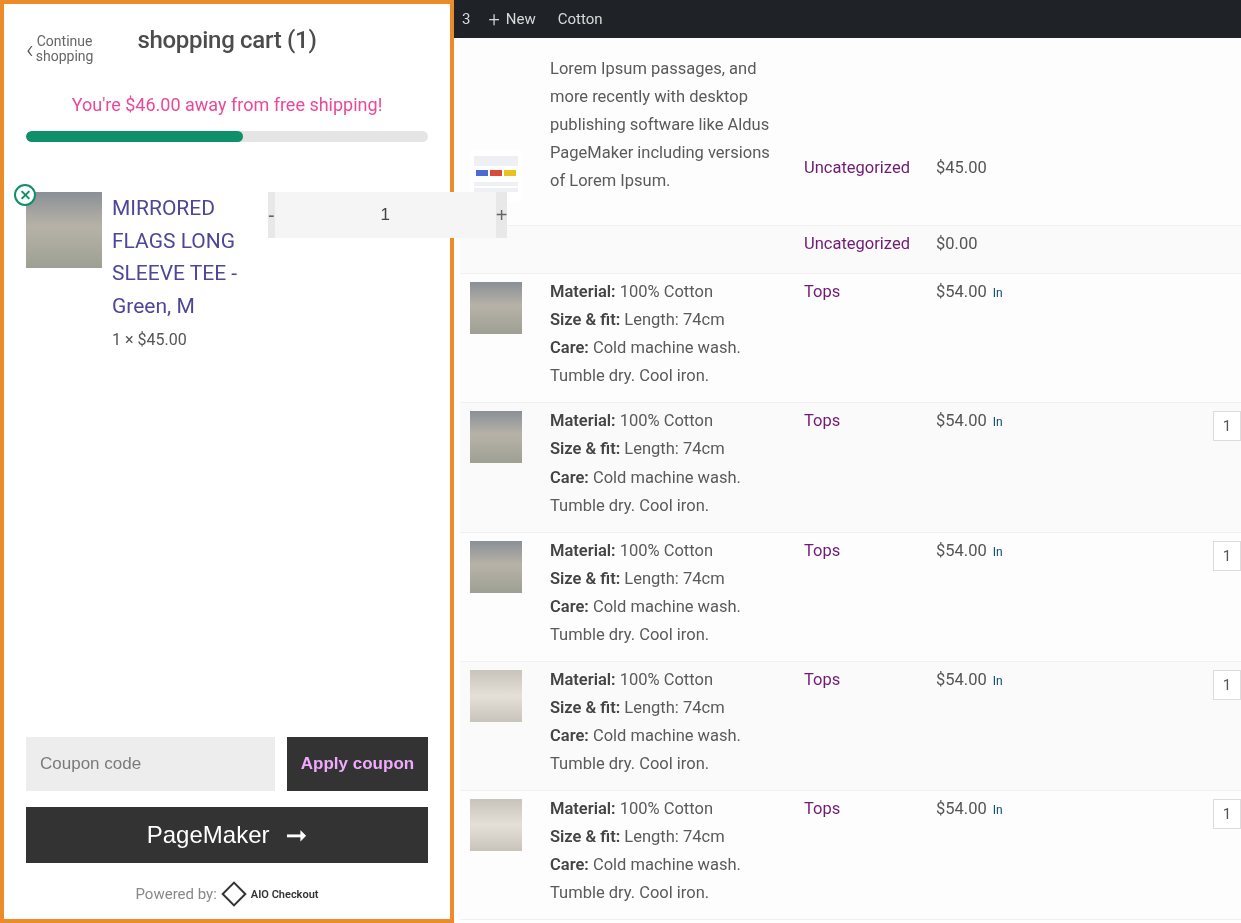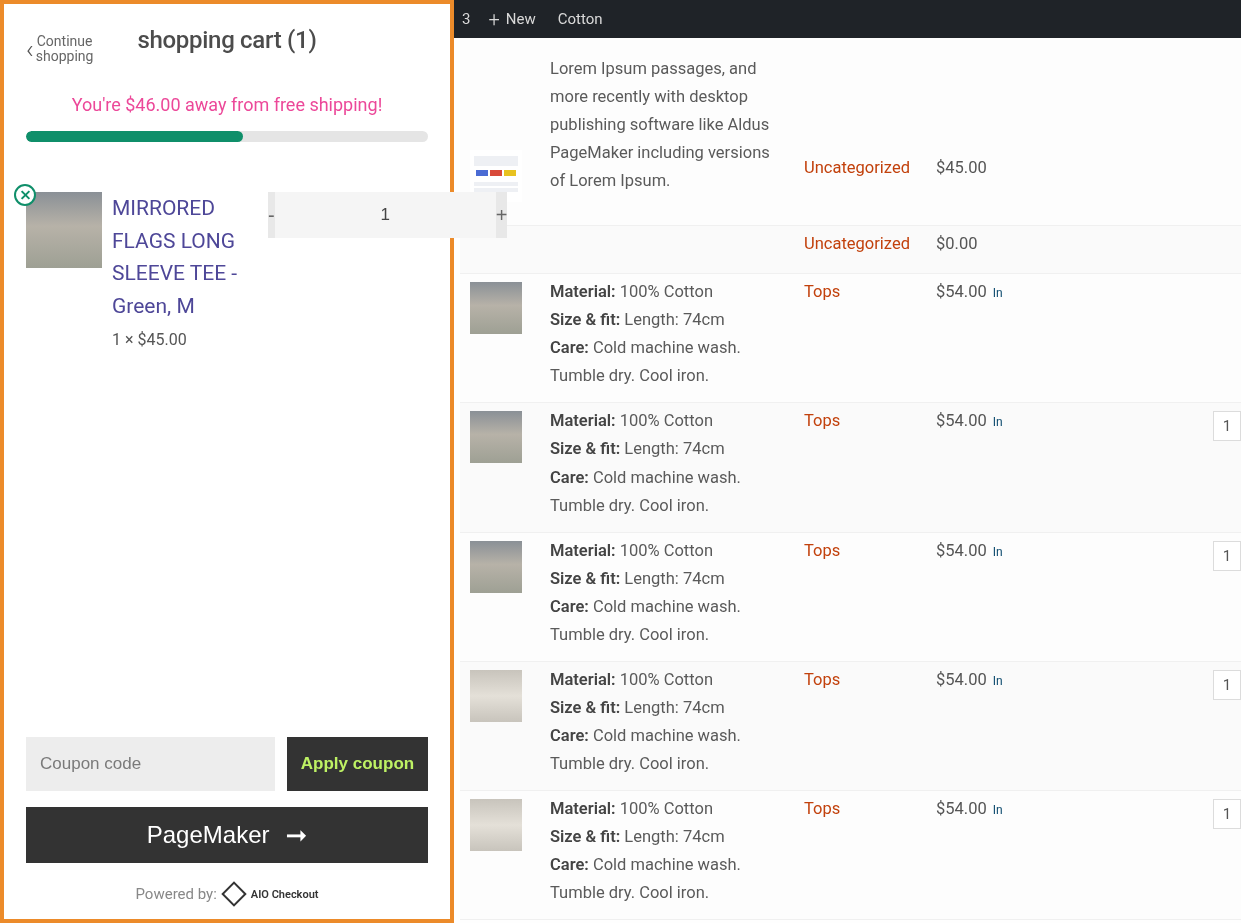--- a/index.html
+++ b/index.html
@@ -18,21 +18,21 @@
 .prod-row:nth-child(odd) { background: #fdfdfd; }
 .prod-row:nth-child(even) { background: #fafafa; }
 .thumb-cell { width: 60px; padding: 8px 0 8px 10px; }
 .thumb { width: 52px; height: 52px; background: #d0cbc4; display: flex; align-items: center; justify-content: center; }
 .thumb.model { background: linear-gradient(180deg, #8a9096 0%, #b7b2a8 45%, #9ea094 100%); }
 .thumb.model2 { background: linear-gradient(180deg, #c8c4bc 0%, #e4e0d8 50%, #c8c4bc 100%); }
 .thumb.shoes { background: #fff; }
 .desc-cell { width: 280px; padding: 4px 12px 12px 30px; line-height: 1.7; color: #5a5a5a; }
 .desc-cell b { font-weight: 600; color: #444; }
 .cat-cell { width: 132px; padding: 8px 4px; }
-.cat-cell a { color: #c2410c; text-decoration: none; }
+.cat-cell a { color: #701a75; text-decoration: none; }
 .price-cell { padding: 8px 4px; color: #555; }
 .price-cell .in { font-size: 12px; color: #0c4a6e; margin-left: 2px; }
 .intro-row .desc-cell { padding-top: 17px; }
 .badge-col { position: absolute; right: 0; top: 8px; width: 28px; height: 30px; border: 1px solid #dcdcdc; display: flex; align-items: center; justify-content: center; font-size: 15px; color: #555; background: #fff; }
 
 
 .cart-wrap { position: absolute; top: 0; left: 0; width: 454px; height: 923px; border: 4px solid #EC8B2A; background: #fff; z-index: 10; display: flex; flex-direction: column; }
 .cart-inner { flex: 1; padding: 22px 22px 10px 22px; display: flex; flex-direction: column; position: relative; }
 
 .cart-header { position: relative; text-align: center; margin-bottom: 40px; }
@@ -55,21 +55,21 @@
 .item-name { color: #4e4798; font-size: 21px; line-height: 1.55; text-decoration: none; display: block; margin-bottom: 8px; }
 .item-qty-price { color: #555; font-size: 16px; }
 .qty-stepper { display: flex; width: 160px; height: 46px; margin-left: 8px; }
 .qty-btn { width: 46px; background: #e8e8e8; border: none; font-size: 20px; color: #666; cursor: pointer; display: flex; align-items: center; justify-content: center; }
 .qty-input { flex: 1; border: none; background: #f5f5f5; text-align: center; font-size: 17px; color: #444; }
 
 .cart-bottom { margin-top: auto; }
 .coupon-row { display: flex; gap: 12px; margin-bottom: 16px; }
 .coupon-input { flex: 1; height: 54px; background: #ededed; border: none; padding: 0 14px; font-size: 17px; color: #666; }
 .coupon-input::placeholder { color: #7a7a7a; }
-.apply-btn { width: 150px; background: #333; color: #bef264; border: none; font-size: 17px; font-weight: 600; cursor: pointer; line-height: 1.2; }
+.apply-btn { width: 150px; background: #333; color: #f0abfc; border: none; font-size: 17px; font-weight: 600; cursor: pointer; line-height: 1.2; }
 
 .subtotal-row { display: flex; align-items: baseline; border-top: 1px solid #d0d0d0; padding-top: 10px; margin-bottom: 18px; font-size: 17px; }
 .subtotal-row .label { font-weight: 600; color: #444; }
 .subtotal-row .val { margin-left: auto; margin-right: 100px; color: #555; }
 .subtotal-row .vat { font-size: 13px; color: #777; position: absolute; right: 22px; }
 
 .checkout-btn { width: 100%; height: 56px; background: #333; color: #fff; border: none; font-size: 24px; font-weight: 500; cursor: pointer; display: flex; align-items: center; justify-content: center; gap: 16px; margin-bottom: 22px; }
 .checkout-btn .arrow { font-size: 26px; }
 
 .powered { text-align: center; font-size: 15px; color: #888; display: flex; align-items: center; justify-content: center; gap: 8px; margin-bottom: 6px; }

